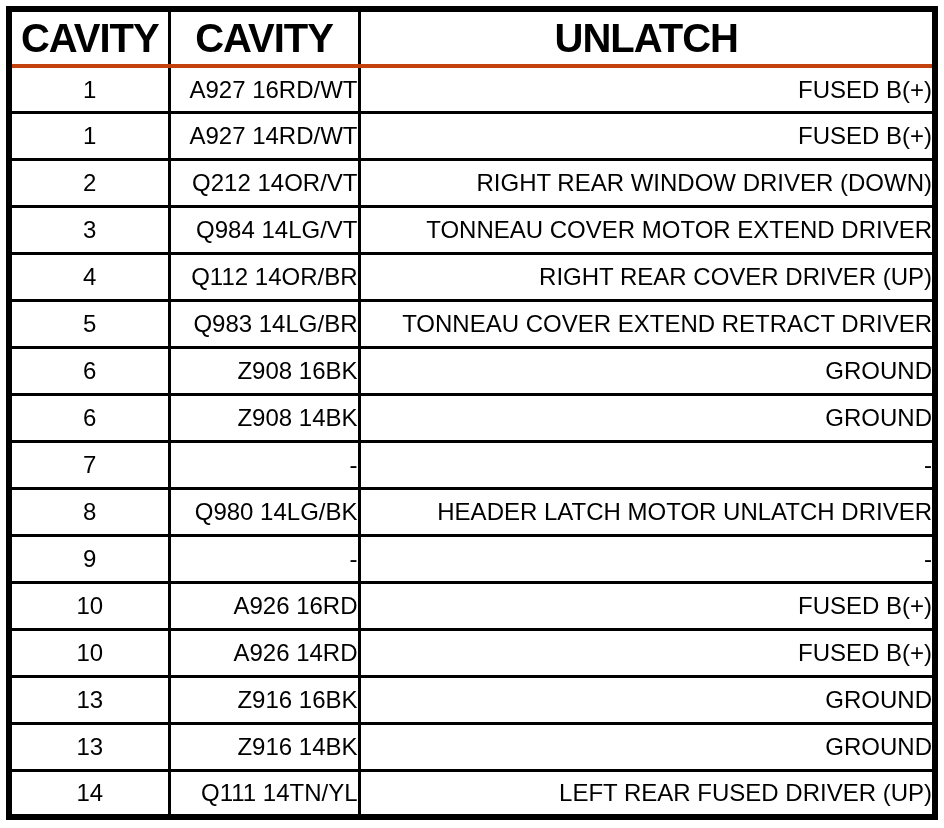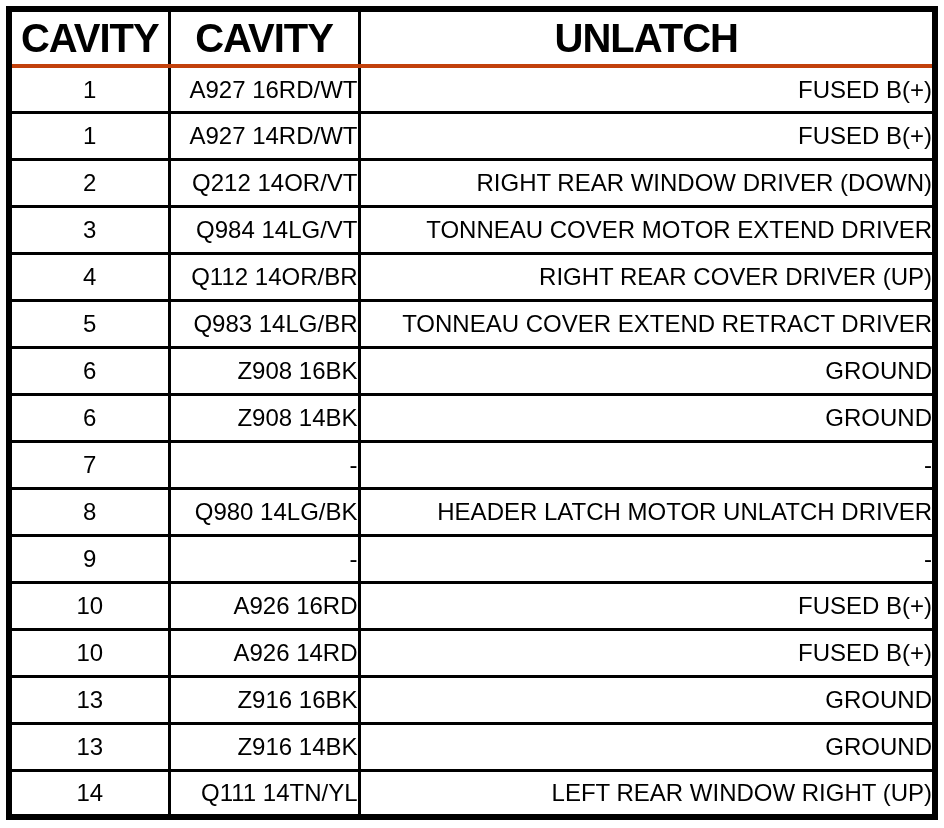--- a/index.html
+++ b/index.html
@@ -152,17 +152,17 @@
           <td>GROUND</td>
         </tr>
         <tr>
           <td class="cav">13</td>
           <td>Z916 14BK</td>
           <td>GROUND</td>
         </tr>
         <tr>
           <td class="cav">14</td>
           <td>Q111 14TN/YL</td>
-          <td>LEFT REAR WINDOW RIGHT (UP)</td>
+          <td>LEFT REAR FUSED DRIVER (UP)</td>
         </tr>
       </tbody>
   </table>
 </div>
 
 </body></html>

